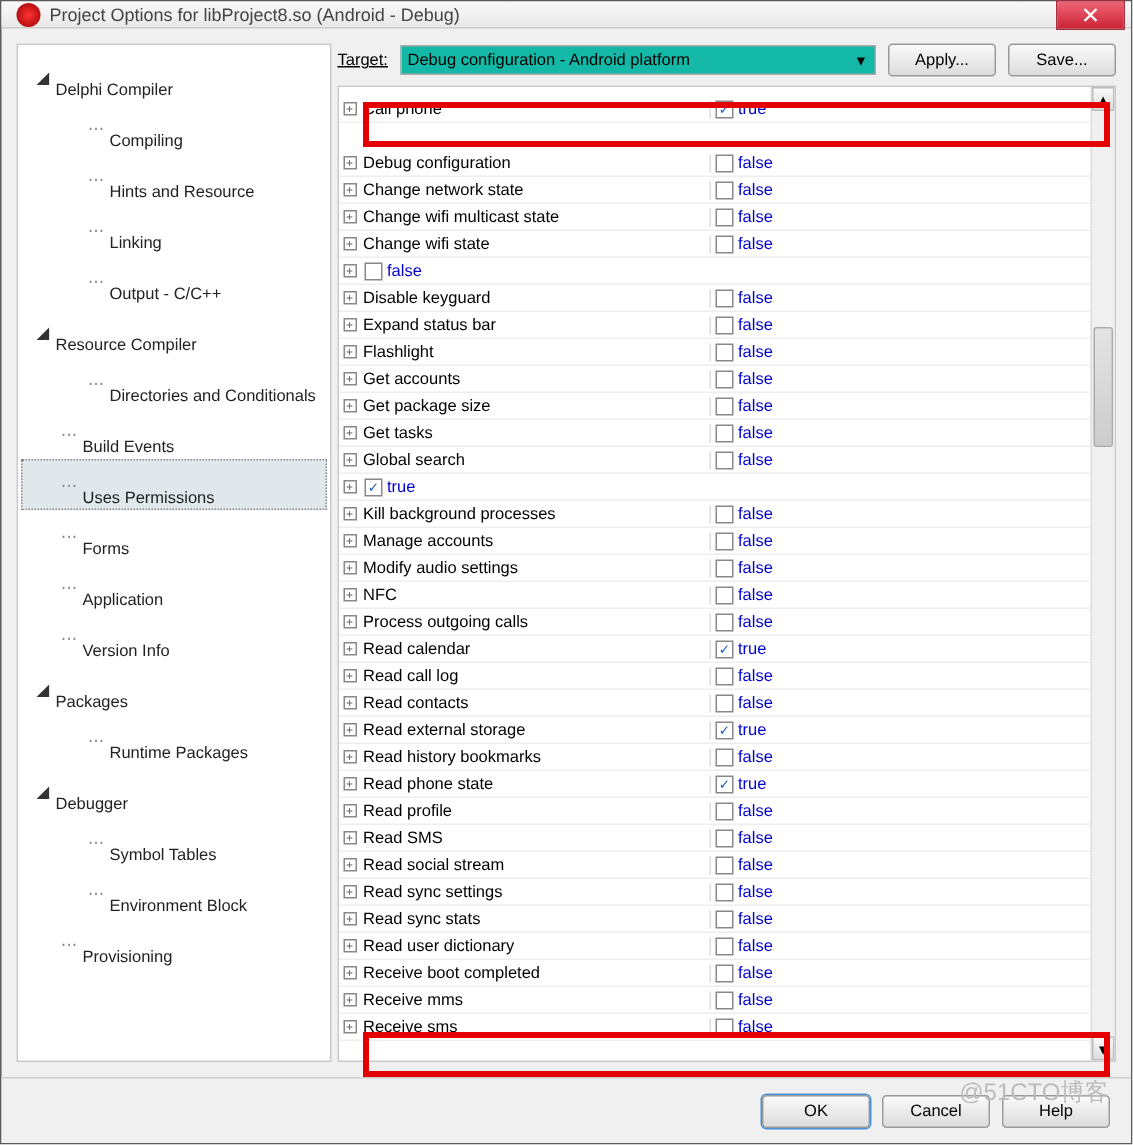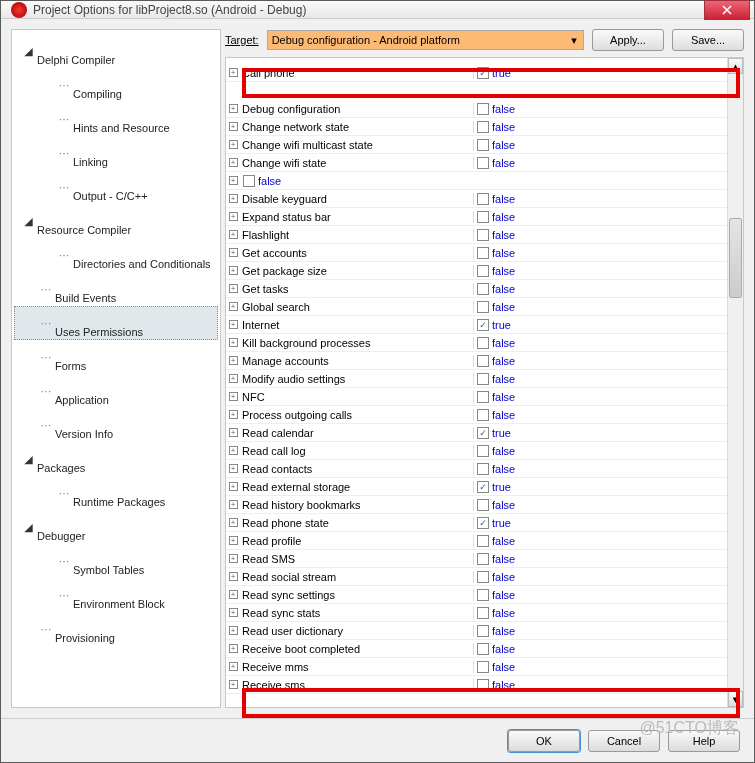--- a/index.html
+++ b/index.html
@@ -16,21 +16,21 @@
 .tree-panel { width: 210px; background: #fff; border: 1px solid #c8c8c8; overflow: auto; padding: 4px 2px; }
 .tree-item { display: flex; align-items: center; white-space: nowrap; padding: 1px 2px; cursor: default; color: #222; }
 .tree-item.selected { background: #e0e8ec; border: 1px dotted #888; padding: 0 1px; }
 .tree-indent { display: inline-block; }
 .tree-toggle { width: 9px; height: 9px; display: inline-flex; align-items: center; justify-content: center; margin-right: 4px; color: #555; }
 .tree-label { line-height: 14px; margin-top: 18px; }
 .tree-dots { width: 18px; display: inline-block; text-align: center; color: #888; }
 .right-panel { flex: 1; display: flex; flex-direction: column; gap: 6px; }
 .top-row { display: flex; align-items: center; gap: 8px; }
 .target-label { text-decoration: underline; }
-.target-dd { flex: 1; height: 20px; border: 1px solid #aaa; background: #fdba74; display: flex; align-items: center; padding: 0 4px; position: relative; }
+.target-dd { flex: 1; height: 20px; border: 1px solid #aaa; background: #14b8a6; display: flex; align-items: center; padding: 0 4px; position: relative; }
 .dd-arrow { position: absolute; right: 2px; top: 2px; width: 14px; height: 14px; display: flex; align-items: center; justify-content: center; }
 .btn { width: 72px; height: 22px; border: 1px solid #9a9a9a; background: linear-gradient(#fafafa,#dcdcdc); border-radius: 3px; cursor: pointer; text-align: center; line-height: 20px; }
 .btn.default { box-shadow: 0 0 0 1px #4a90d9; }
 .grid-wrap { flex: 1; position: relative; border: 1px solid #c8c8c8; background: #fff; overflow: hidden; }
 .grid-rows { position: absolute; left: 0; right: 16px; top: 0; }
 .grid-row { display: flex; height: 18px; align-items: center; border-bottom: 1px solid #eee; }
 .cell-expand { width: 14px; display: flex; align-items: center; justify-content: center; color: #666; }
 .cell-expand-box { width: 9px; height: 9px; border: 1px solid #888; display: flex; align-items: center; justify-content: center; font-size: 8px; line-height: 8px; }
 .cell-name { flex: 0 0 234px; padding-left: 2px; border-right: 1px solid #ddd; overflow: hidden; }
 .cell-val { flex: 1; display: flex; align-items: center; gap: 3px; padding-left: 3px; color: #0000d0; }
@@ -318,21 +318,20 @@
               <div class="cell-name">Global search</div>
               <div class="cell-val">
                 <span class="chk"></span>
                 <span>false</span>
               </div>
             </div>
             <div class="grid-row">
               <div class="cell-expand">
                 <div class="cell-expand-box">+</div>
               </div>
-              <div class="cell-name">Internet</div>
               <div class="cell-val">
                 <span class="chk">✓</span>
                 <span>true</span>
               </div>
             </div>
             <div class="grid-row">
               <div class="cell-expand">
                 <div class="cell-expand-box">+</div>
               </div>
               <div class="cell-name">Kill background processes</div>

